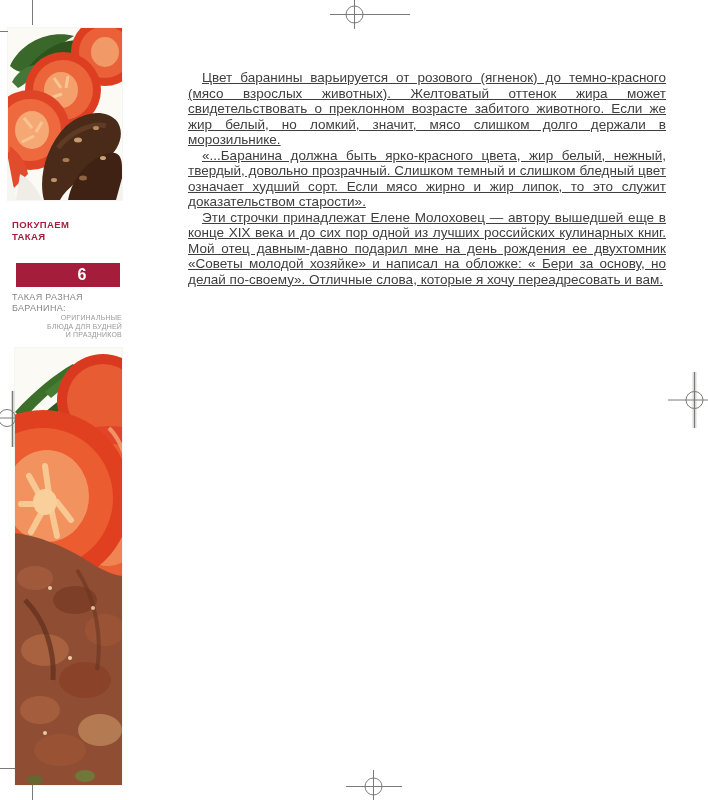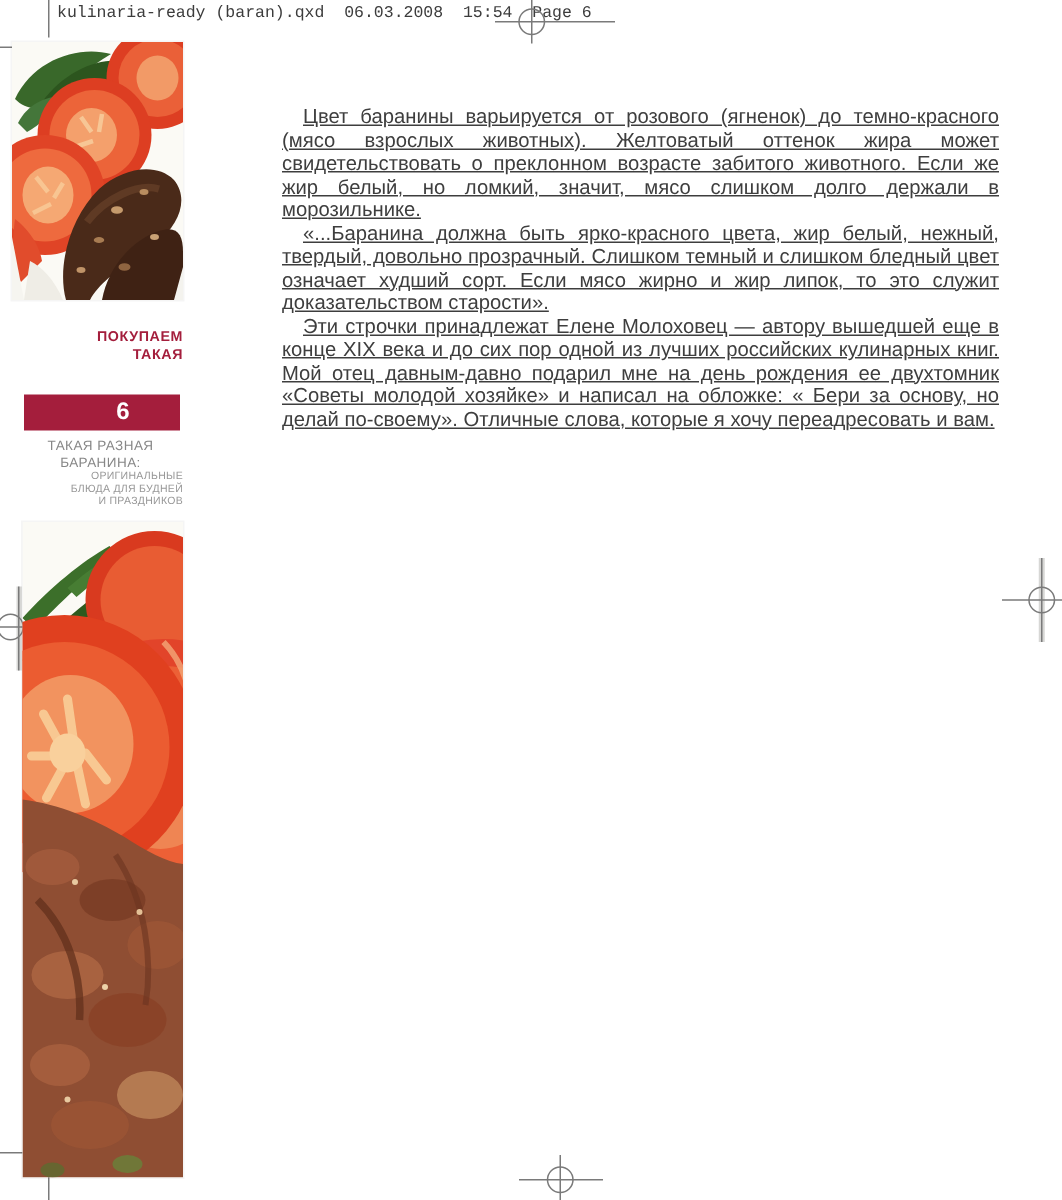--- a/index.html
+++ b/index.html
@@ -15,51 +15,50 @@
   .marks { position:absolute; left:0; top:0; width:708px; height:800px; pointer-events:none; }
   .marks line, .marks circle { stroke:#7a7a7a; stroke-width:1; fill:none; }
   .marks rect { fill:#d7d7d5; }
 
   .photo { position:absolute; box-shadow:0 0 0 1px rgba(0,0,0,0.04); }
   .photo svg { display:block; width:100%; height:100%; }
   .photo-top { left:8px; top:28px; width:114px; height:172px; }
   .photo-bottom { left:15px; top:348px; width:107px; height:437px; }
 
   .section-label {
-    position:absolute; left:12px; top:219px; width:110px; text-align:right;
+    position:absolute; left:12px; top:219px; width:110px; 
     color:#a41e3c; font-weight:bold; font-size:9.5px; line-height:11.5px;
     letter-spacing:.4px;
   }
   .chapter-box {
     position:absolute; left:16px; top:263px; width:104px; height:24px;
     box-sizing:border-box; padding-left:28px; background:#a41e3c;
     color:#ffffff; font-weight:bold; font-size:16px; line-height:24px;
     text-align:center;
   }
   .chapter-title {
-    position:absolute; left:12px; top:292px; width:110px; text-align:center;
+    position:absolute; left:12px; top:292px; width:110px; text-align:left;
     color:#878787; font-size:9px; line-height:10.5px; letter-spacing:.3px;
   }
   .chapter-subtitle {
     position:absolute; left:12px; top:314px; width:110px; text-align:right;
     color:#989898; font-size:7px; line-height:8.5px; letter-spacing:.2px;
   }
   .body-text {
     position:absolute; left:188px; top:70px; width:478px;
     font-size:13.5px; line-height:15.5px; color:#3e3e3e;
     text-align:justify; hyphens:manual;text-decoration:underline;
   }
   .body-text p { margin:0; text-indent:14px; }
 </style>
 </head>
 <body>
 
 <div class="page">
 
-  <div class="doc-header">kulinaria-ready (baran).qxd  06.03.2008  15:54  Page 6</div>
 
   <svg class="marks" viewBox="0 0 708 800">
     <g>
       <line x1="32.5" y1="0" x2="32.5" y2="25"></line>
       <line x1="0" y1="31.5" x2="15" y2="31.5"></line>
     </g>
     <g>
       <line x1="330" y1="14.5" x2="410" y2="14.5"></line>
       <line x1="354.5" y1="0" x2="354.5" y2="29"></line>
       <circle cx="354.5" cy="14.5" r="8.5"></circle>

